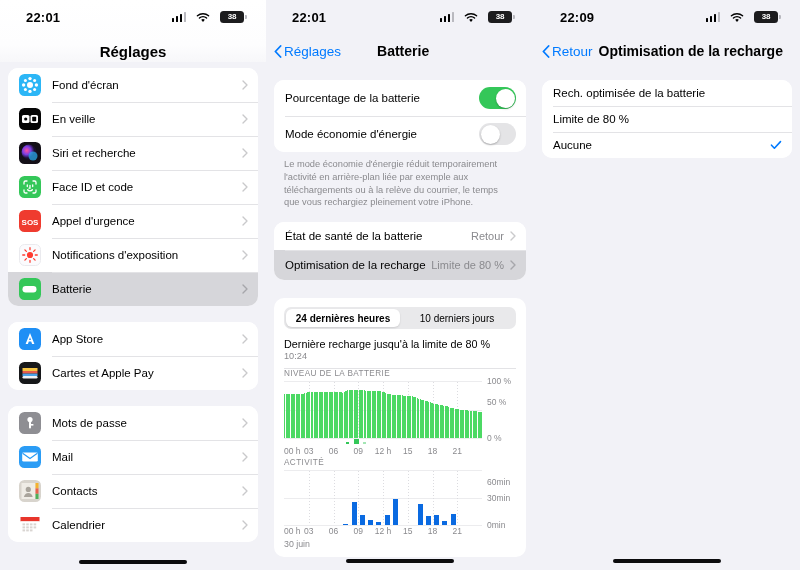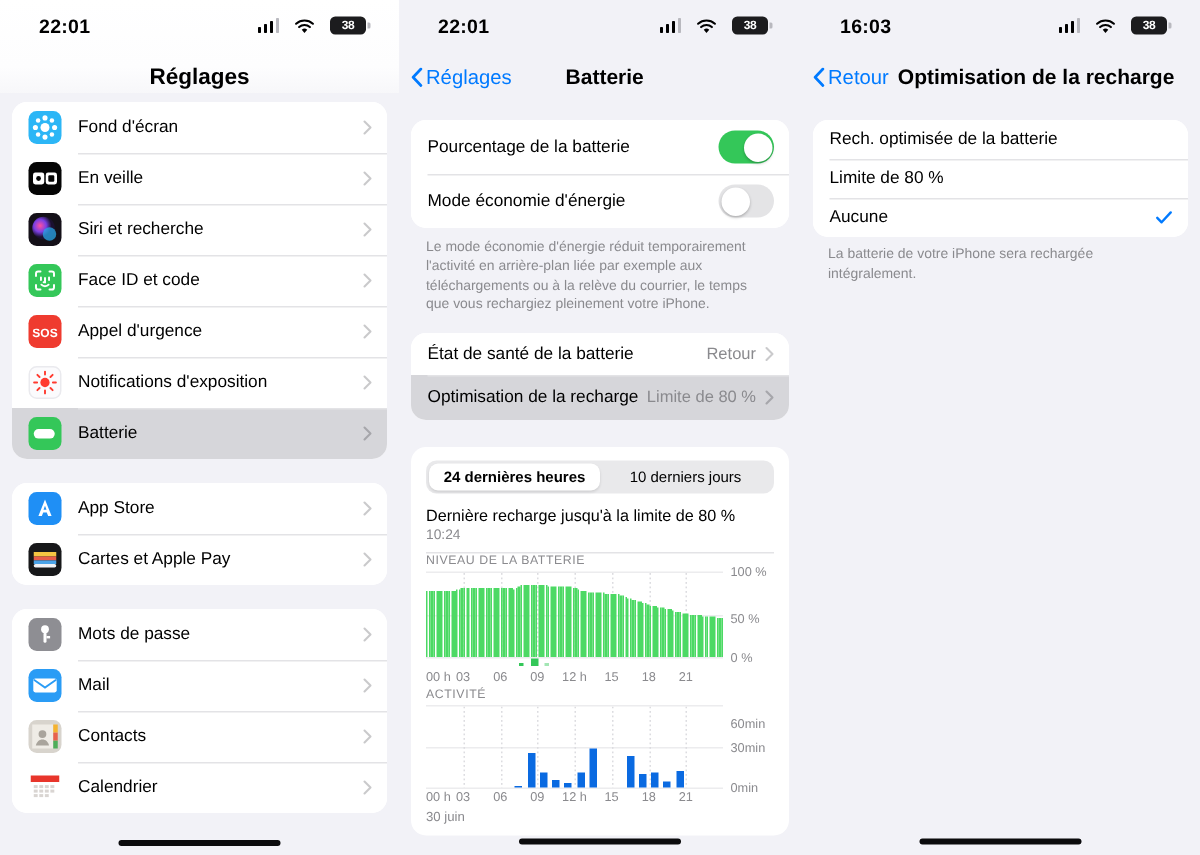--- a/index.html
+++ b/index.html
@@ -642,21 +642,21 @@
               <span style="left: 25%;">06</span>
               <span style="left: 37.5%;">09</span>
               <span style="left: 50%;">12 h</span>
               <span style="left: 62.5%;">15</span>
               <span style="left: 75%;">18</span>
               <span style="left: 87.5%;">21</span>
             </div>
         </div>
         <div class="ylabels" id="lvl-y" style="position:relative;">
             <span style="top: 0px;">100 %</span>
-            <span style="top: 31px;">50 %</span>
+            <span style="top: 21px;">50 %</span>
             <span style="top: 57px;">0 %</span>
           </div>
       </div>
 
       <div class="chart-title">ACTIVITÉ</div>
       <div class="chart-wrap">
         <div class="plot">
           <div class="gridbox" id="act-grid" style="height:55px;">
               <div class="hline" style="top: 50%;"></div>
               <div class="hline" style="top: 100%;"></div>
@@ -761,21 +761,21 @@
           </div>
       </div>
     </div>
 
     <div class="home-ind"></div>
   </div>
 
   <div class="phone phone-3">
 
     <div class="statusbar">
-      <div class="sb-time">16:03</div>
+      <div class="sb-time">22:09</div>
       <div class="sb-right">
         <div class="bars">
             <i></i>
             <i></i>
             <i></i>
             <i></i>
           </div>
         <div class="wifi">
           <svg viewBox="0 0 16 12" width="14" height="11">
               <path d="M8 11.2 5.9 8.7a3.2 3.2 0 0 1 4.2 0L8 11.2z" fill="#000"></path>
@@ -809,18 +809,17 @@
         <div class="row-label">Limite de 80 %</div>
       </div>
       <div class="row plain" style="min-height:26px">
         <div class="row-label">Aucune</div>
         <svg class="check" viewBox="0 0 12 12">
             <path d="M1.5 6.2 4.4 9.2 10.5 2.6" stroke="#007aff" stroke-width="1.6" fill="none" stroke-linecap="round" stroke-linejoin="round"></path>
           </svg>
       </div>
     </div>
 
-    <div class="footnote center-ish" style="padding-left:18px;">La batterie de votre iPhone sera rechargée intégralement.</div>
 
     <div class="home-ind"></div>
   </div>
 
 </div>
 
 </body></html>

